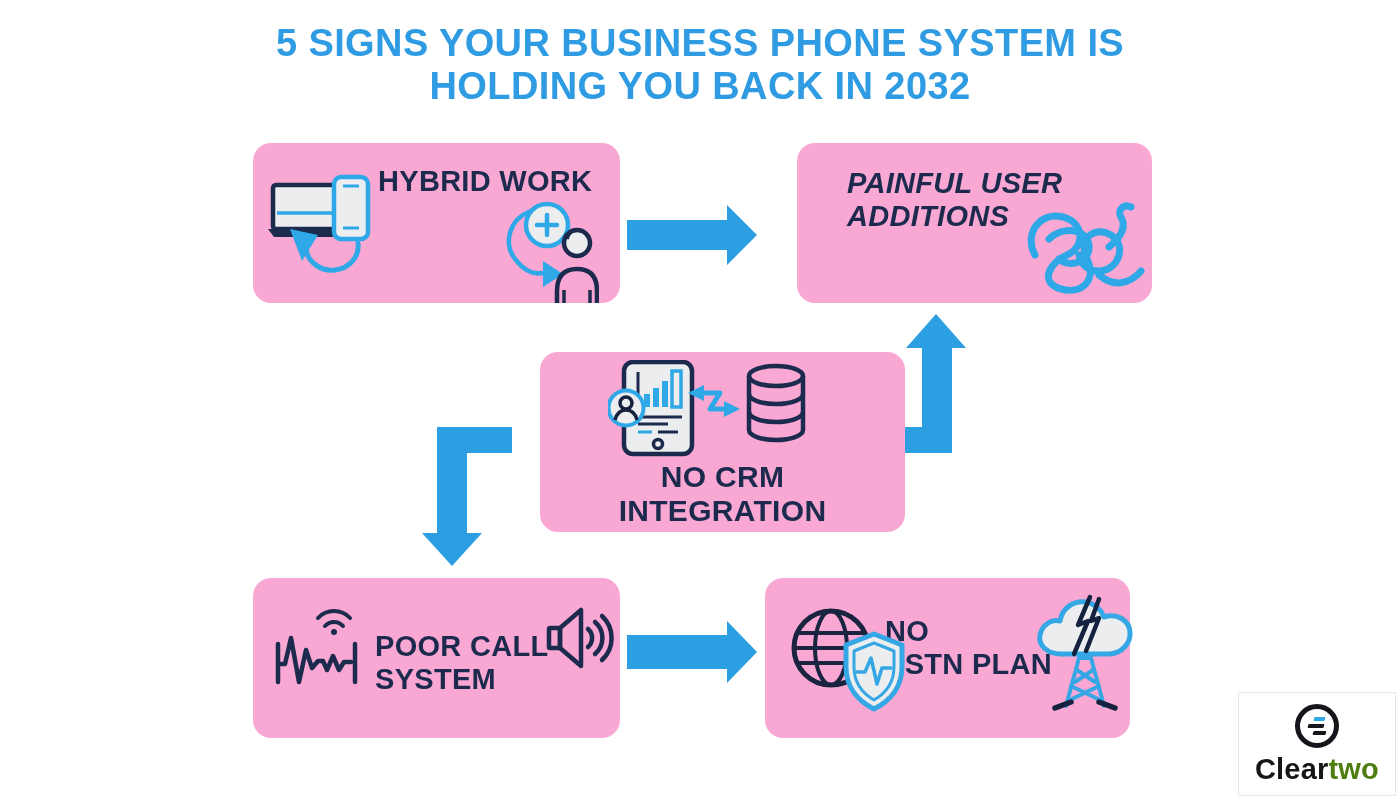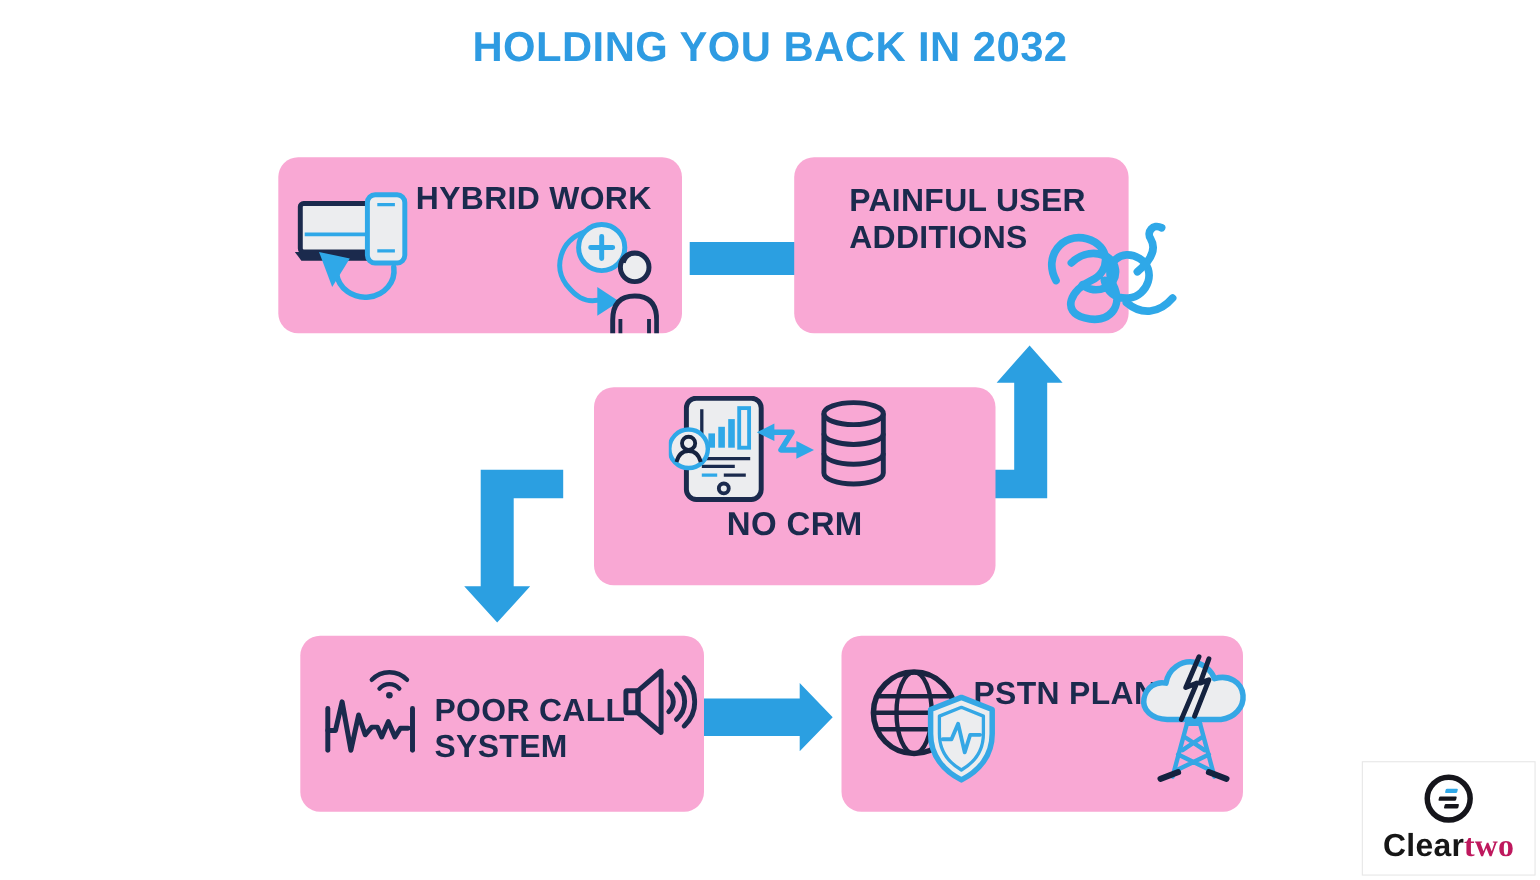--- a/index.html
+++ b/index.html
@@ -6,23 +6,23 @@
   .canvas{
     position:relative;width:1400px;height:800px;background:#ffffff;overflow:hidden;
     font-family:"Liberation Sans",sans-serif;
   }
   .title{
     position:absolute;left:10px;top:22px;width:1380px;text-align:center;
     color:#2E9BE2;font-size:38px;font-weight:700;line-height:1.12;letter-spacing:.4px;
   }
   .box{position:absolute;background:#f9a8d4;border-radius:18px;}
   .box-hybrid{left:253px;top:143px;width:367px;height:160px;}
-  .box-painful{left:722px;top:143px;width:304px;height:160px;}
+  .box-painful{left:797px;top:143px;width:355px;height:160px;font-style:italic;}
   .box-crm{left:512px;top:352px;width:365px;height:180px;margin-left:28px;}
-  .box-call{left:253px;top:578px;width:367px;height:160px;margin-left:20px;}
+  .box-call{left:253px;top:578px;width:367px;height:160px;}
   .box-pstn{left:765px;top:578px;width:365px;height:160px;}
   .box-label{
     position:absolute;font-weight:700;color:#1B2A4D;font-size:29px;line-height:1.14;letter-spacing:.3px;
   }
   .lbl-hybrid{left:125px;top:22px;width:240px;}
   .lbl-painful{left:50px;top:24px;width:240px;}
   .lbl-crm{left:0;top:108px;width:365px;text-align:center;font-size:30px;}
   .lbl-call{left:122px;top:52px;width:195px;}
   .lbl-pstn{left:120px;top:37px;width:200px;}
   .icon{position:absolute;}
@@ -34,28 +34,29 @@
   }
   .logo-ring{
     width:34px;height:34px;border:5px solid #15151B;border-radius:50%;
     display:flex;flex-direction:column;align-items:center;justify-content:center;gap:3px;
   }
   .logo-bar{height:4px;border-radius:1px;}
   .b1{width:11px;background:#2FA8E8;transform:translateX(2px) skewX(-14deg);}
   .b2{width:16px;background:#15151B;transform:translateX(-1px) skewX(-14deg);}
   .b3{width:13px;background:#15151B;transform:translateX(2px) skewX(-14deg);}
   .logo-text{font-size:29px;font-weight:700;color:#161616;letter-spacing:.2px;line-height:1;}
-  .logo-text .accent{color:#be185d;font-family:Liberation Serif, serif;}
+  .logo-text .accent{color:#4d7c0f;}
 </style>
 </head>
 <body>
 
 <div class="canvas">
 
   <div class="title">
+    <div>5 SIGNS YOUR BUSINESS PHONE SYSTEM IS</div>
     <div>HOLDING YOU BACK IN 2032</div>
   </div>
 
   <svg class="arrow-layer" width="1400" height="800" viewBox="0 0 1400 800">
     <polygon fill="#2B9FE1" points="627,220 727,220 727,205 757,235 727,265 727,250 627,250"></polygon>
     <polygon fill="#2B9FE1" points="627,635 727,635 727,621 757,652 727,683 727,669 627,669"></polygon>
     <polygon fill="#2B9FE1" points="878,427 922,427 922,348 906,348 936,314 966,348 952,348 952,453 878,453"></polygon>
     <polygon fill="#2B9FE1" points="512,427 437,427 437,533 422,533 452,566 482,533 467,533 467,453 512,453"></polygon>
   </svg>
 
@@ -136,20 +137,21 @@
       <g fill="none" stroke="#1B2A4D" stroke-width="4.5">
         <ellipse cx="168" cy="16" rx="27" ry="10"></ellipse>
         <path d="M141,16 V70 M195,16 V70"></path>
         <path d="M141,70 A27,10 0 0 0 195,70"></path>
         <path d="M141,34 A27,10 0 0 0 195,34"></path>
         <path d="M141,52 A27,10 0 0 0 195,52"></path>
       </g>
     </svg>
     <div class="box-label lbl-crm">
       <div>NO CRM</div>
+      <div>INTEGRATION</div>
     </div>
   </div>
 
   <div class="box box-call">
     <div class="box-label lbl-call">
       <div>POOR CALL</div>
       <div>SYSTEM</div>
     </div>
     <svg class="icon" style="left:20px;top:26px;" width="98" height="100" viewBox="0 0 98 100">
       <g fill="none" stroke="#1B2A4D" stroke-width="4.5" stroke-linecap="round" stroke-linejoin="round">
@@ -169,20 +171,21 @@
         <path d="M14,23 L35,5 V61 L14,43 Z"></path>
         <path d="M42,24 A12,12 0 0 1 42,42"></path>
         <path d="M49,17 A21,21 0 0 1 49,49"></path>
         <path d="M56,11 A30,30 0 0 1 56,55"></path>
       </g>
     </svg>
   </div>
 
   <div class="box box-pstn">
     <div class="box-label lbl-pstn">
+      <div>NO</div>
       <div>PSTN PLAN</div>
     </div>
     <svg class="icon" style="left:22px;top:24px;" width="128" height="114" viewBox="0 0 128 114">
       <g fill="none" stroke="#1A2440">
         <circle cx="44" cy="46" r="37" stroke-width="5"></circle>
         <path d="M11,31 H77 M7,46 H81 M11,61 H77" stroke-width="4"></path>
         <ellipse cx="44" cy="46" rx="16" ry="37" stroke-width="4"></ellipse>
       </g>
       <g>
         <path d="M87,32 L115,43 V65 C115,85 103,99 87,107 C71,99 59,85 59,65 V43 Z" fill="#ECEDEF" stroke="#35A7E5" stroke-width="5" stroke-linejoin="round"></path>

